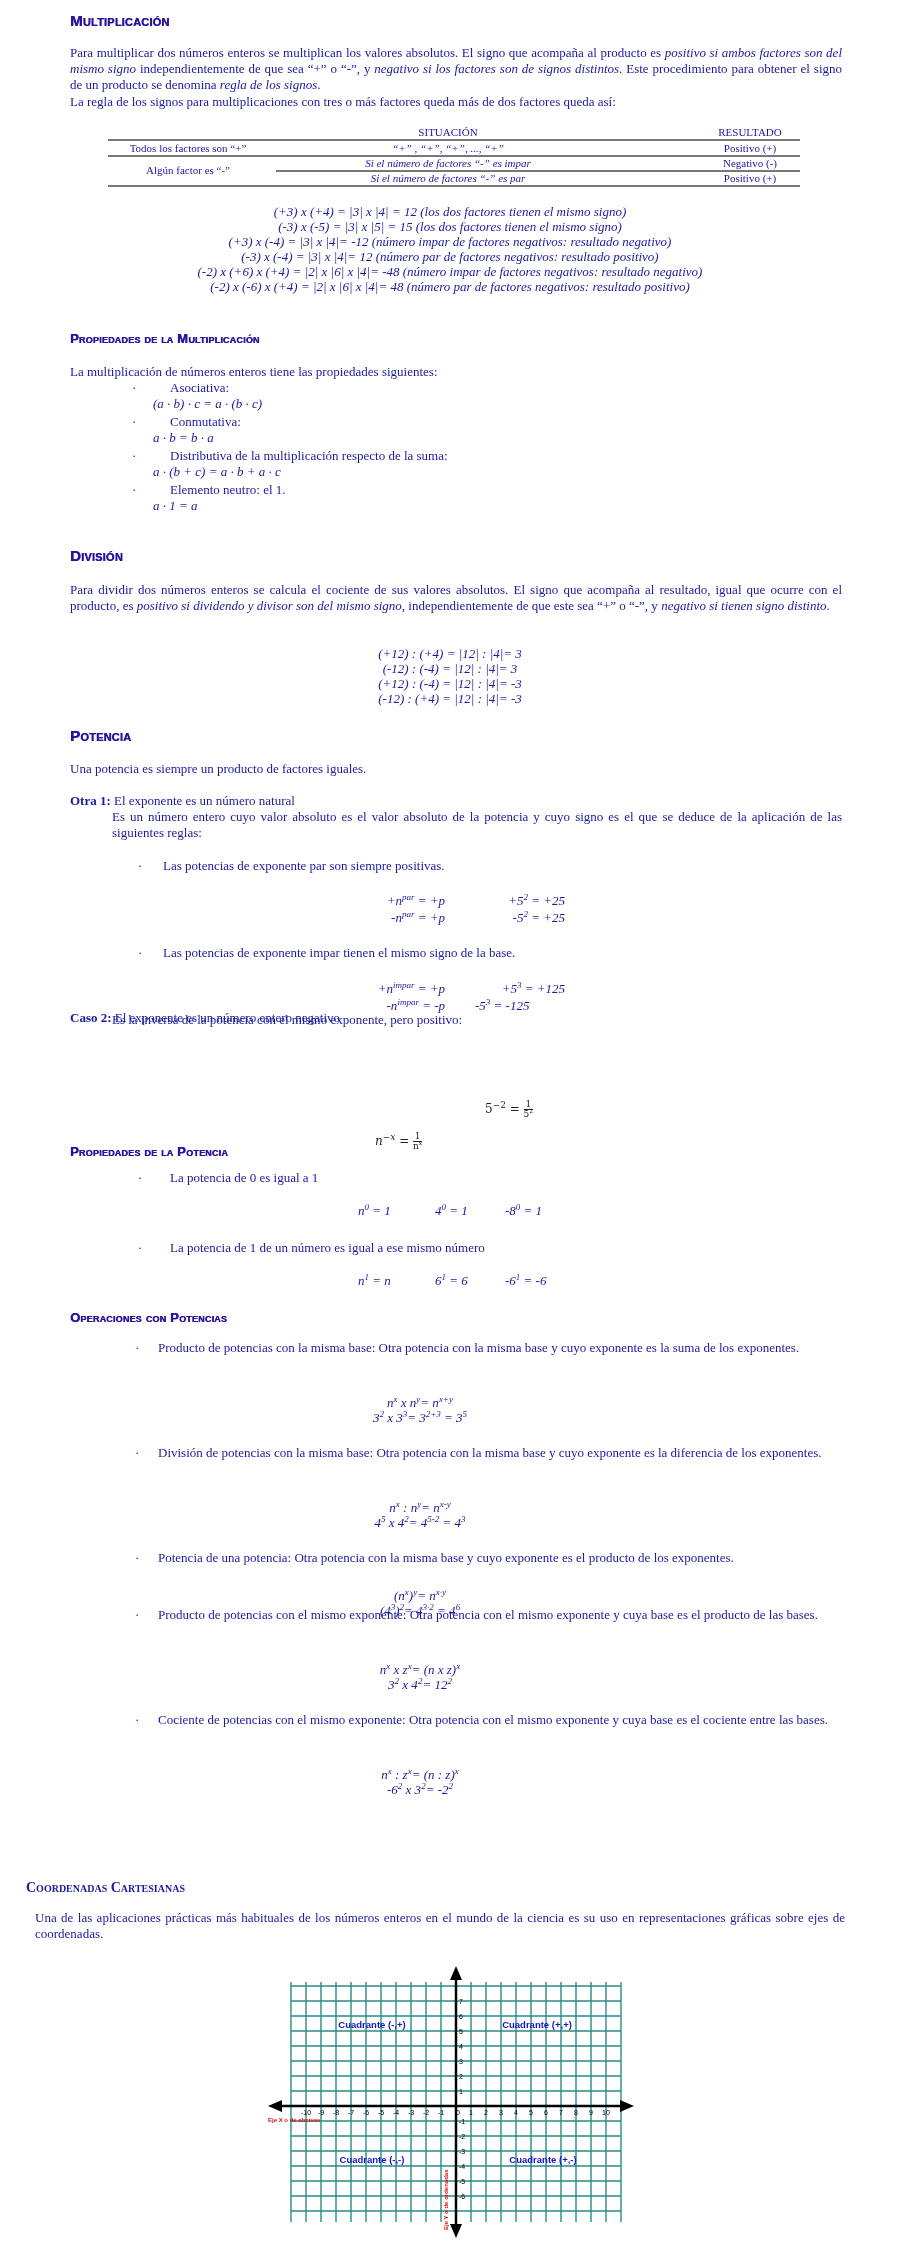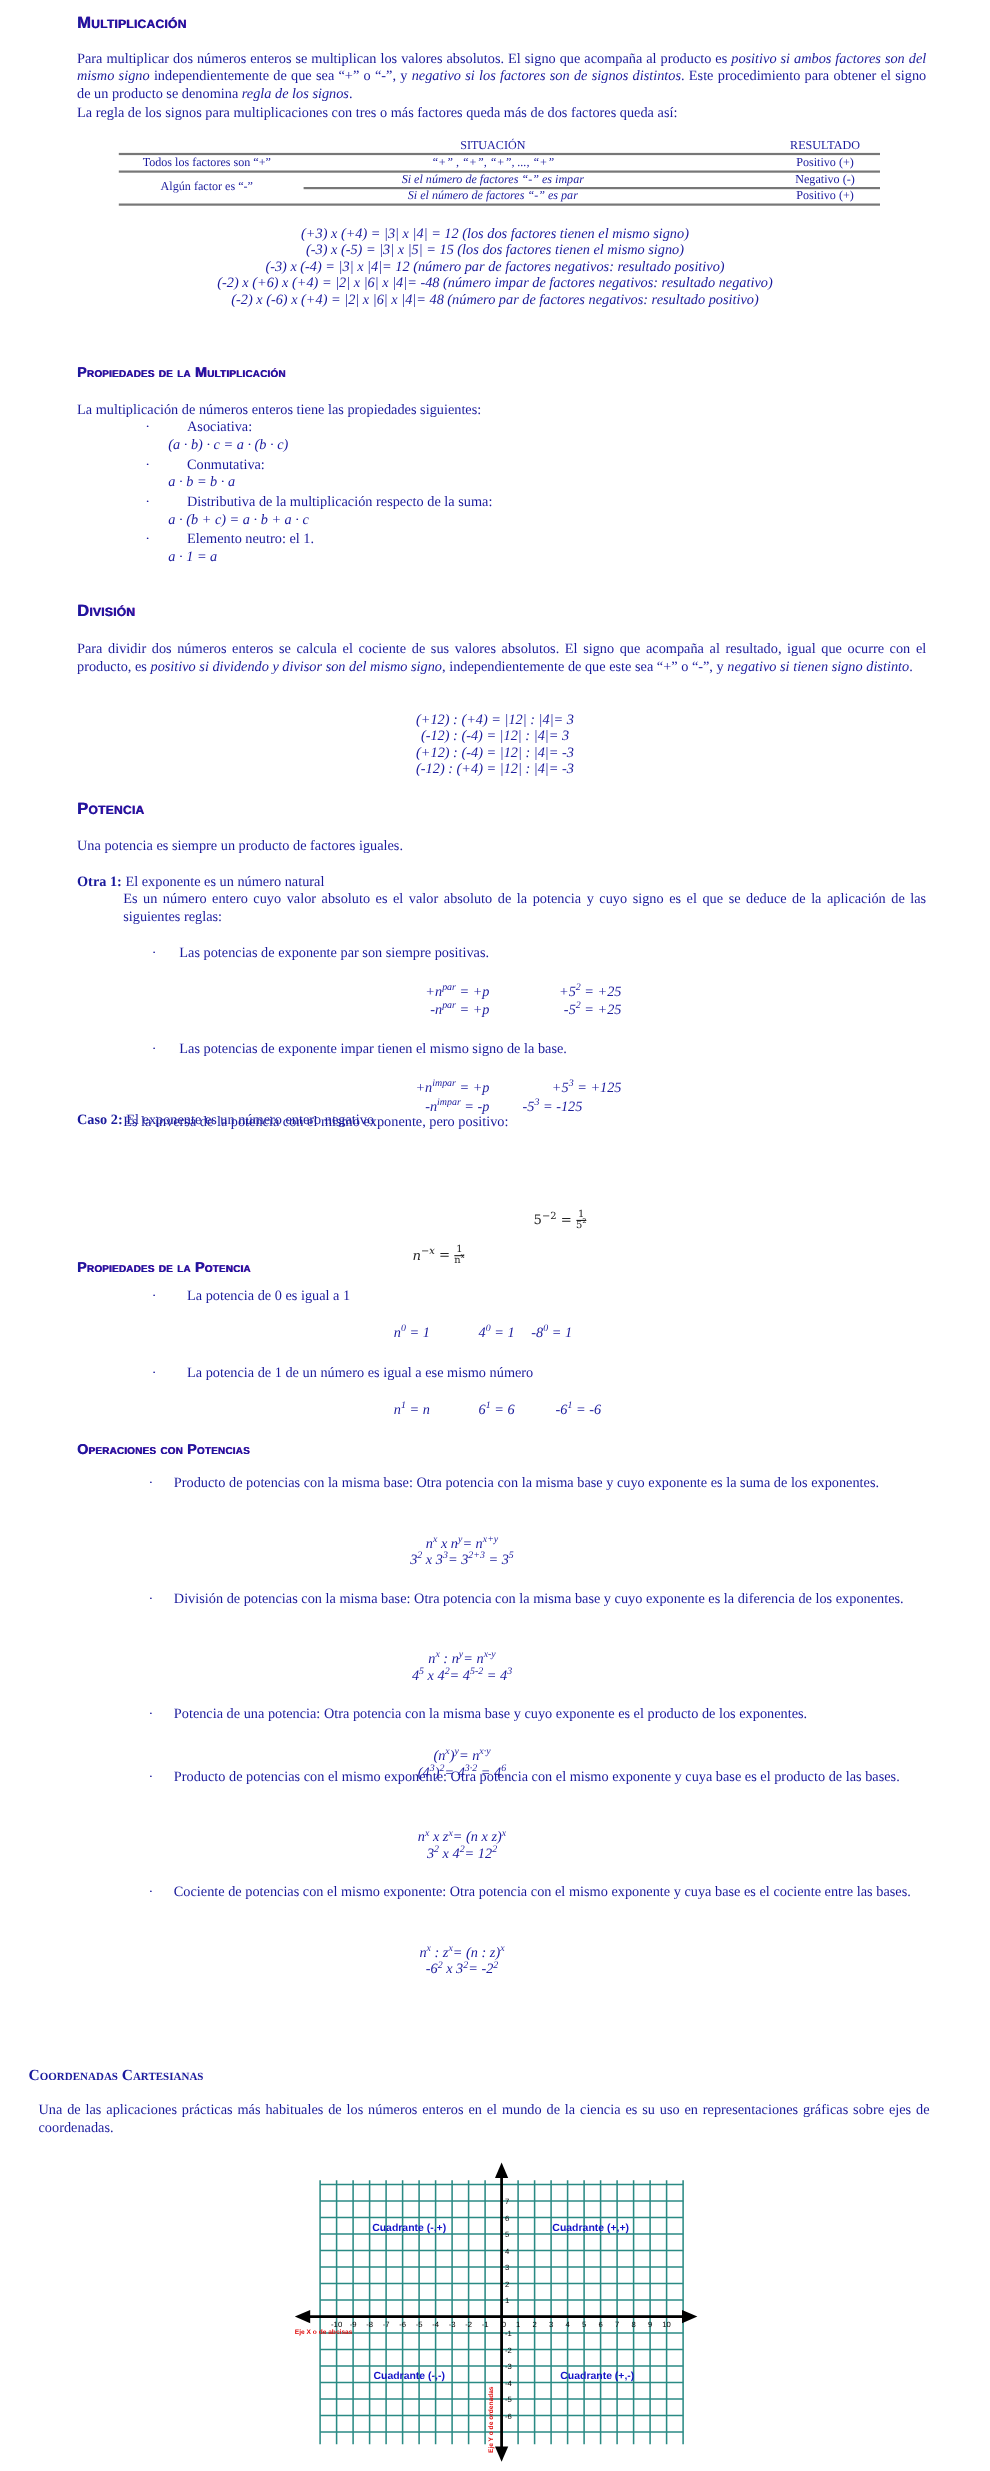--- a/index.html
+++ b/index.html
@@ -52,20 +52,21 @@
     <div class="abs" style="left:168px;top:44px;width:524px;height:2px;background:#777;"></div>
     <div class="abs it" style="left:190px;top:46px;width:300px;text-align:center;">Si el número de factores  “-” es par</div>
     <div class="abs" style="left:592px;top:46px;width:100px;text-align:center;">Positivo (+)</div>
     <div class="abs" style="left:0;top:59px;width:692px;height:2px;background:#777;"></div>
   </div>
 </div>
 
 <div class="abs center math" style="left:150px;top:204px;width:600px;">
   <div>(+3) x (+4) = |3| x |4| = 12 (los dos factores tienen el mismo signo)</div>
   <div>(-3) x (-5) = |3| x |5| = 15 (los dos factores tienen el mismo signo)</div>
+  <div>(+3) x (-4) = |3| x |4|= -12 (número impar de factores negativos: resultado negativo)</div>
   <div>(-3) x (-4) = |3| x |4|= 12 (número par de factores negativos: resultado positivo)</div>
   <div>(-2) x (+6) x (+4) = |2| x |6| x |4|= -48 (número impar de factores negativos: resultado negativo)</div>
   <div>(-2) x (-6) x (+4) = |2| x |6| x |4|= 48 (número par de factores negativos: resultado positivo)</div>
 </div>
 
 <div class="abs h" style="left:70px;top:331px;font-size:13px;">Propiedades de la Multiplicación</div>
 <div class="abs p" style="left:70px;top:364px;width:700px;">La multiplicación de números enteros tiene las propiedades siguientes:</div>
 <div class="abs" style="left:70px;top:380px;width:700px;height:140px;" id="pm-list">
     <div class="abs" style="left:62px;top:0px;">·</div>
     <div class="abs" style="left:100px;top:0px;">Asociativa:</div>
@@ -132,21 +133,21 @@
     <span class="abs mathdark" style="left:0px;top:0;margin-top:32px;"><span style="font-style:italic;">n<sup>−x</sup></span> = <span class="frac"><span class="num">1</span><span class="den">n<sup style="font-size:6px;">x</sup></span></span></span>
     <span class="abs mathdark" style="left:110px;top:0;"><span style="">5<sup>−2</sup></span> = <span class="frac"><span class="num">1</span><span class="den">5<sup style="font-size:6px;">2</sup></span></span></span>
   </div>
 
 <div class="abs h" style="left:70px;top:1144px;font-size:13px;">Propiedades de la Potencia</div>
 <div class="abs" style="left:70px;top:1170px;width:700px;height:130px;" id="pp-list">
     <div class="abs" style="left:68px;top:0px;">·</div>
     <div class="abs" style="left:100px;top:0px;">La potencia de 0 es igual a 1</div>
     <div class="abs math" style="left:288px;top:33px;"><span>n<sup>0</sup> = 1</span></div>
     <div class="abs math" style="left:365px;top:33px;"><span>4<sup>0</sup> = 1</span></div>
-    <div class="abs math" style="left:413px;top:33px;text-align:center;"><span>-8<sup>0</sup> = 1</span></div>
+    <div class="abs math" style="left:435px;top:33px;text-align:center;"><span>-8<sup>0</sup> = 1</span></div>
     <div class="abs" style="left:68px;top:70px;">·</div>
     <div class="abs" style="left:100px;top:70px;">La potencia de 1 de un número es igual a ese mismo número</div>
     <div class="abs math" style="left:288px;top:103px;"><span>n<sup>1</sup> = n</span></div>
     <div class="abs math" style="left:365px;top:103px;"><span>6<sup>1</sup> = 6</span></div>
     <div class="abs math" style="left:435px;top:103px;"><span>-6<sup>1</sup> = -6</span></div>
   </div>
 
 <div class="abs h" style="left:70px;top:1310px;font-size:13px;">Operaciones con Potencias</div>
 <div class="abs" style="left:70px;top:1340px;width:780px;height:500px;" id="op-list">
     <div class="abs" style="left:65px;top:0px;">·</div>

